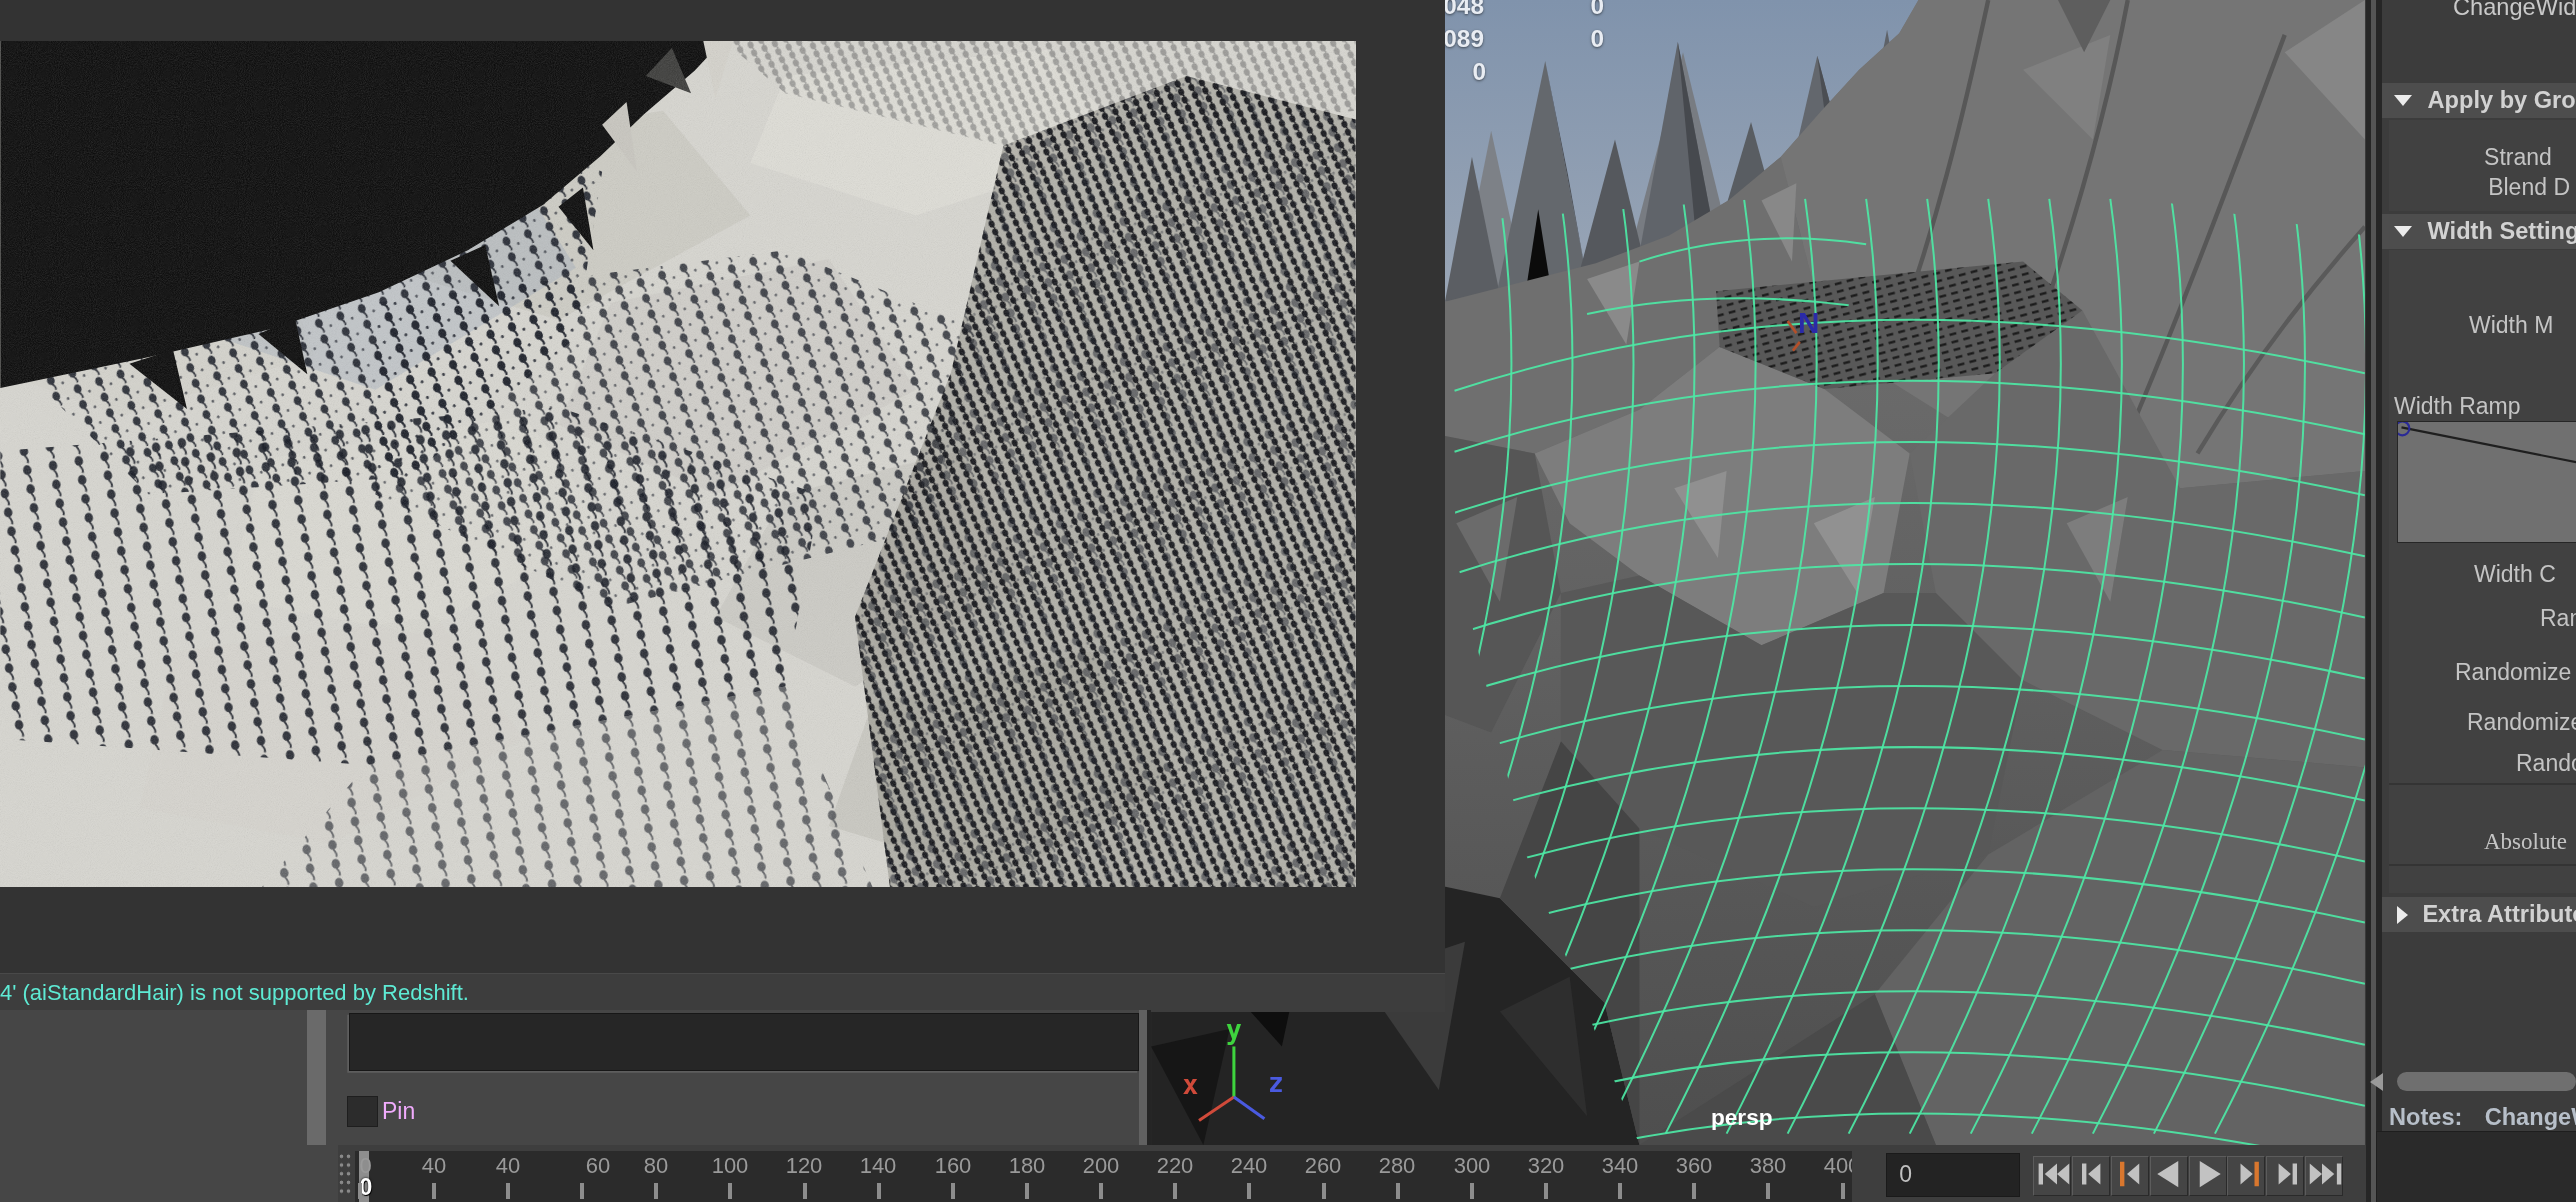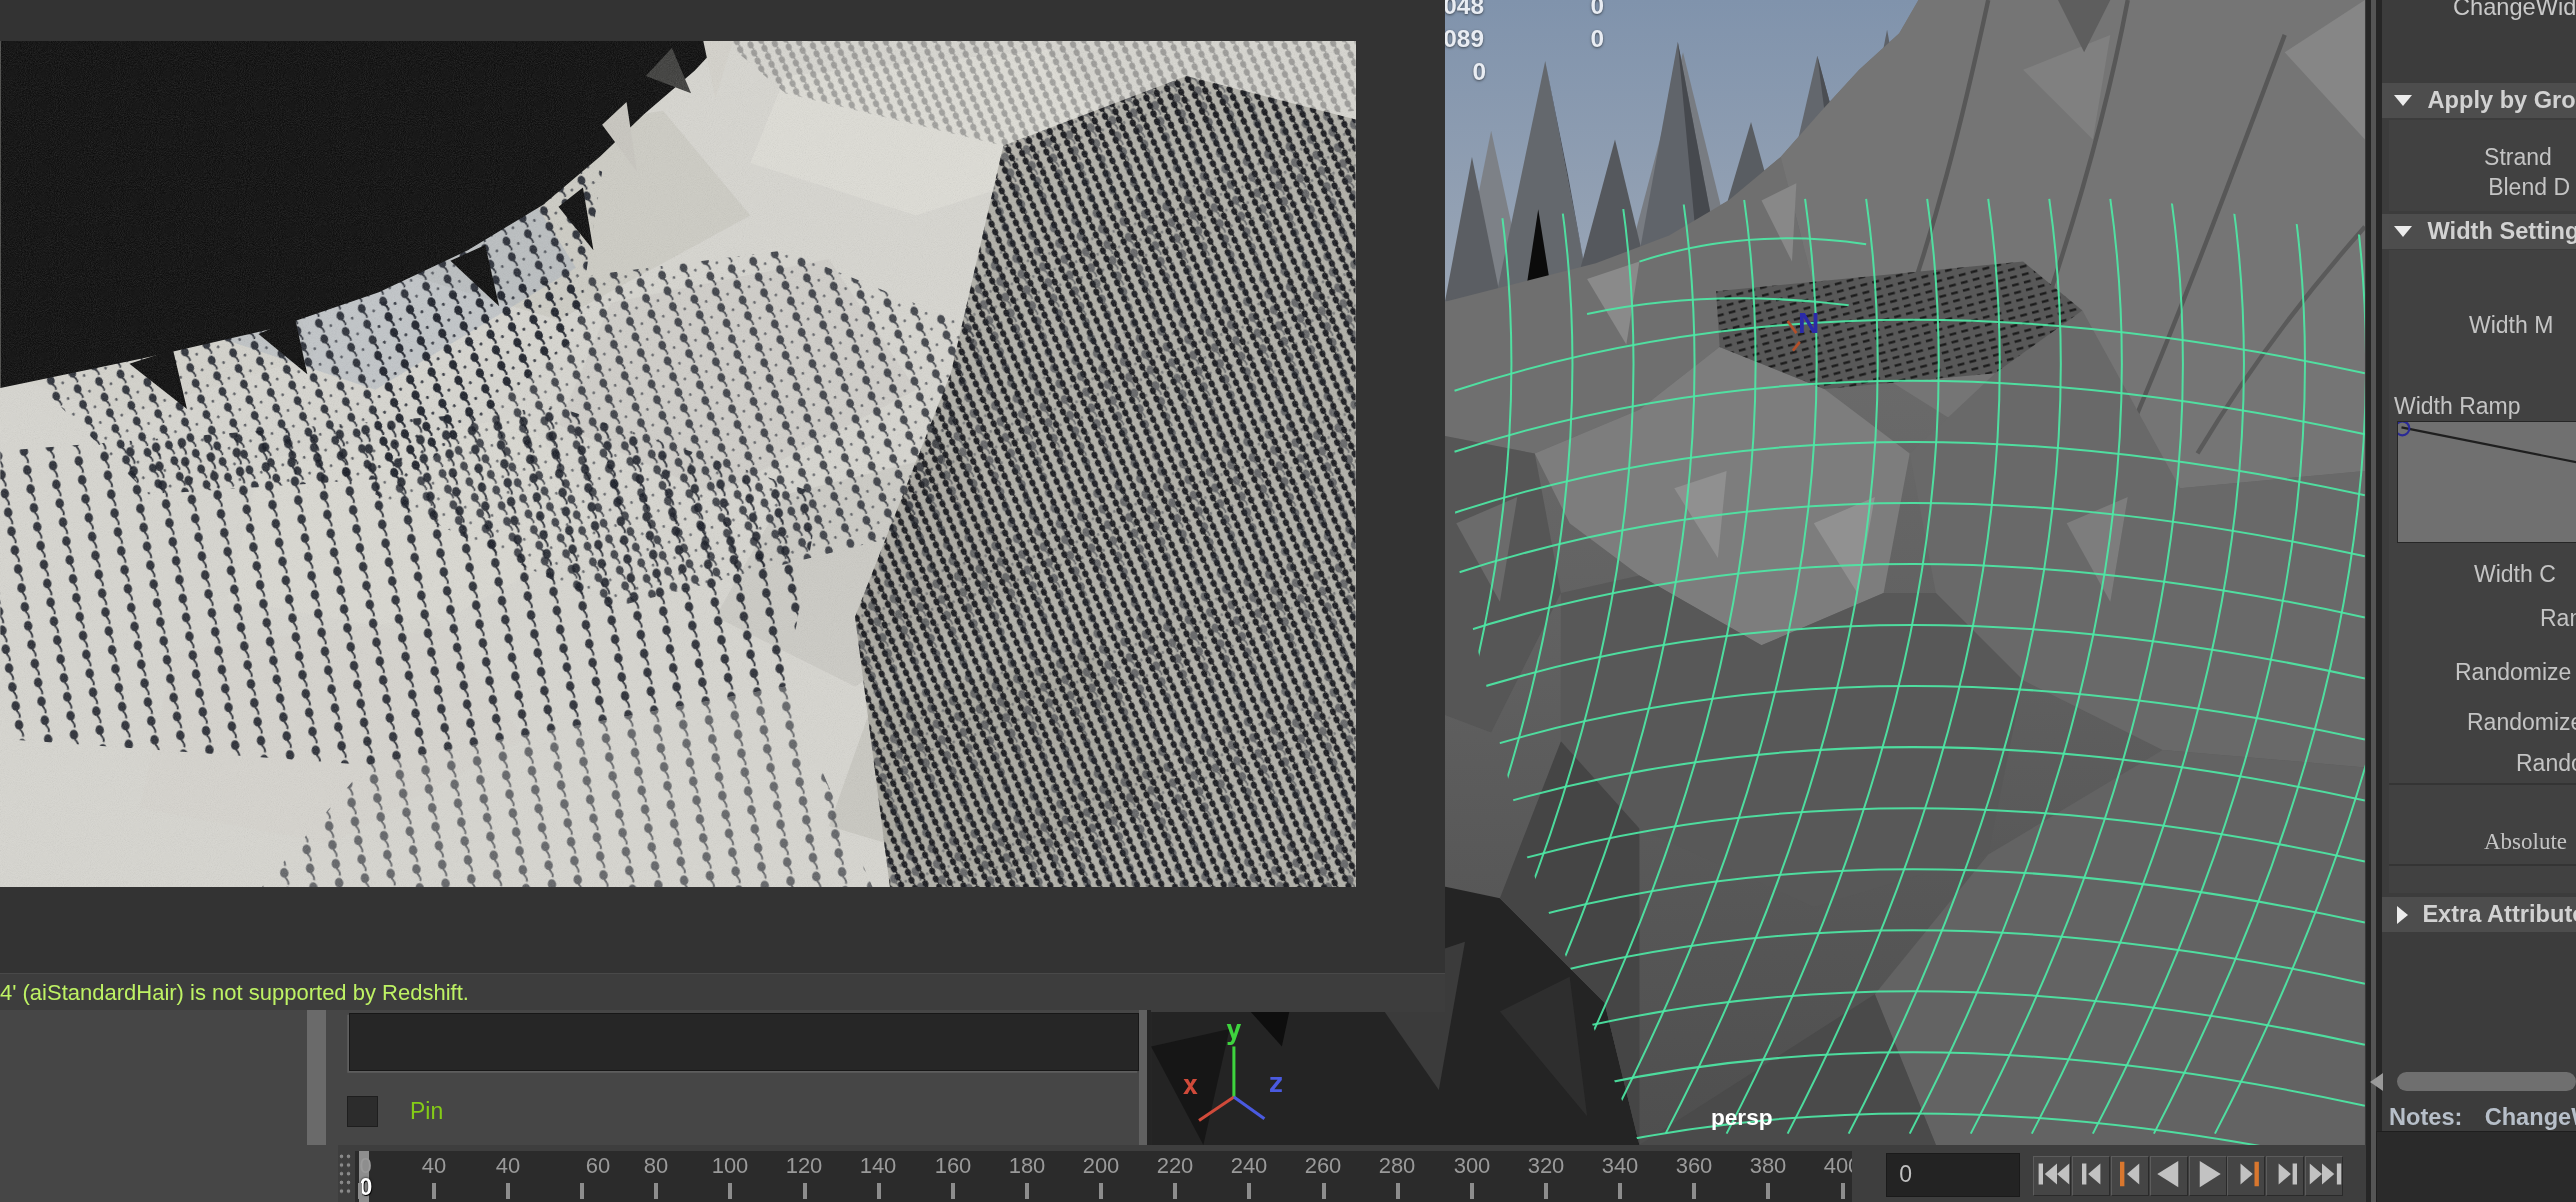--- a/index.html
+++ b/index.html
@@ -7,29 +7,29 @@
         font-family:"Liberation Sans",sans-serif;color:#c8c8c8;}
   .abs{position:absolute;}
   
   #viewport{left:1151px;top:0;width:1214px;height:1145px;background:#6e6e6e;}
   .hudnum{font-weight:bold;font-size:24.4px;color:#e9edf3;text-align:right;
           text-shadow:0 0.9px 2.6px rgba(0,0,0,.55);}
   
   #render-window{left:0;top:0;width:1445px;height:1010px;background:#333333;}
   #rv-image{left:0;top:41px;width:1356px;height:846px;background:#d7d6d0;}
   #rv-status{left:0;top:973px;width:1445px;height:38px;background:#3d3d3d;
-             border-top:0.9px solid #494949;line-height:37px;font-size:22px;color:#bef264;
+             border-top:0.9px solid #494949;line-height:37px;font-size:22px;color:#5eead4;
              white-space:nowrap;overflow:hidden;}
   
   #tool-panel{left:0;top:1010px;width:1151px;height:193px;background:#464646;}
   .vstrip{background:#6a6a6a;}
   #tp-box{left:349px;top:2.6px;width:790px;height:58px;background:#262626;
           box-shadow:-1.7px 1.7px 0 0 #5e5e5e, inset 0 0 0 0.9px #171717;}
   #pin-box{left:347px;top:86px;width:29px;height:29px;background:#2c2c2c;border:0.9px solid #1e1e1e;}
-  #pin-label{left:410px;top:88px;font-size:23px;color:#84cc16;}
+  #pin-label{left:382px;top:88px;font-size:23px;color:#f0abfc;}
   #save-groom{left:744px;top:82px;width:391px;height:44px;background:#5d5d5d;border:none;
               border-radius:1.7px;font-family:"Liberation Sans",sans-serif;font-size:23px;
               color:#f0f0f0;text-align:center;line-height:44px;}
   
   #timeline{left:0;top:1145px;width:2366px;height:58px;background:#3e3e3e;}
   #tl-leftfill{left:0;top:0;width:338px;height:58px;background:#464646;}
   #tl-handle{left:338px;top:7px;width:14px;height:45px;
              background-image:radial-gradient(circle,#8a8a8a 1.6px,transparent 2.1px);
              background-size:7px 8.7px;}
   #ruler{left:355px;top:6.1px;width:1497px;height:51px;background:#2b2b2b;overflow:hidden;}

